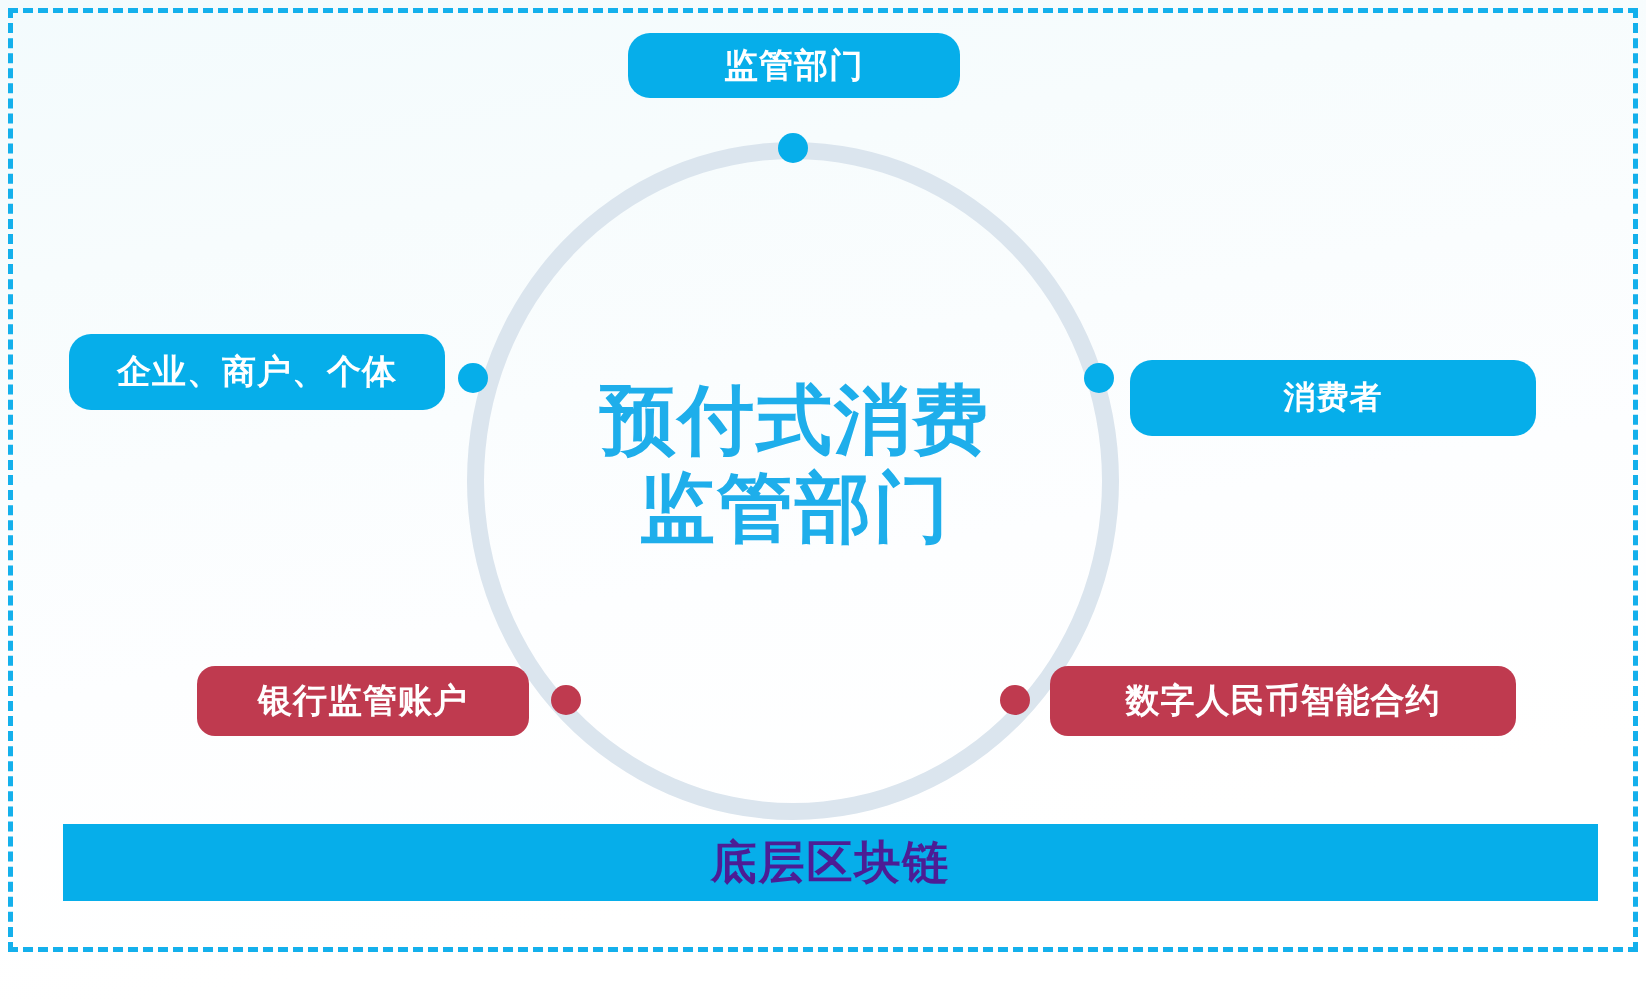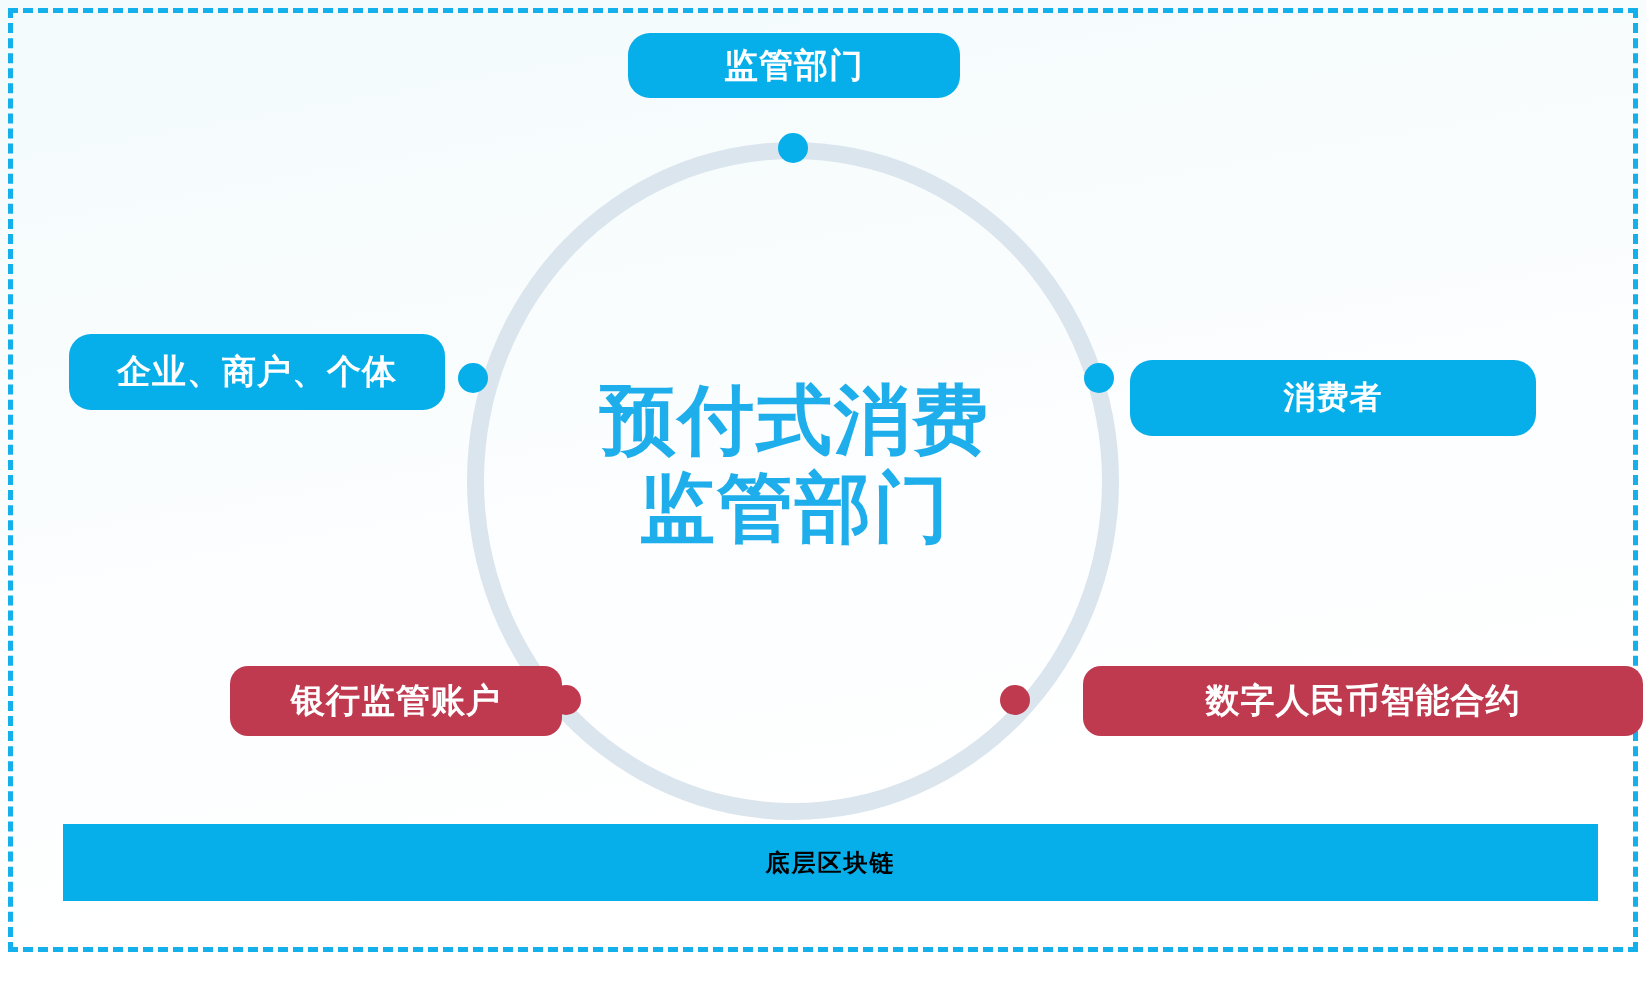--- a/index.html
+++ b/index.html
@@ -82,21 +82,21 @@
     align-items: center;
     justify-content: center;
     color: #ffffff;
     font-weight: 700;
     border-radius: 18px;
     white-space: nowrap;
     text-align: center;
     letter-spacing: 1px;
   }
   .pill.blue { background: #06aeea; }
-  .pill.red  { background: #bf3a4f; margin-left: 33px; }
+  .pill.red  { background: #bf3a4f; }
 
   .pill-regulator {
     left: 628px; top: 33px;
     width: 332px; height: 65px;
     font-size: 34px;
     border-radius: 22px;
   }
 
   .pill-enterprise {
     left: 69px; top: 334px;
@@ -114,38 +114,38 @@
 
   .pill-bank {
     left: 197px; top: 666px;
     width: 332px; height: 70px;
     font-size: 34px;
     border-radius: 18px;
   }
 
   .pill-contract {
     left: 1050px; top: 666px;
-    width: 560px; height: 70px;
+    width: 466px; height: 70px;
     font-size: 34px;
     border-radius: 18px;
   }
 
   
   .base-bar {
     position: absolute;
     left: 63px;
     top: 824px;
     width: 1535px;
     height: 77px;
     background: #06aeea;
     display: flex;
     align-items: center;
     justify-content: center;
-    color: #000000;
-    font-size: 24px;
+    color: #4c1d95;
+    font-size: 46px;
     font-weight: 700;
     letter-spacing: 2px;
   }
 </style>
 </head>
 <body>
 
 <div class="canvas">
 
   <div class="frame"></div>

